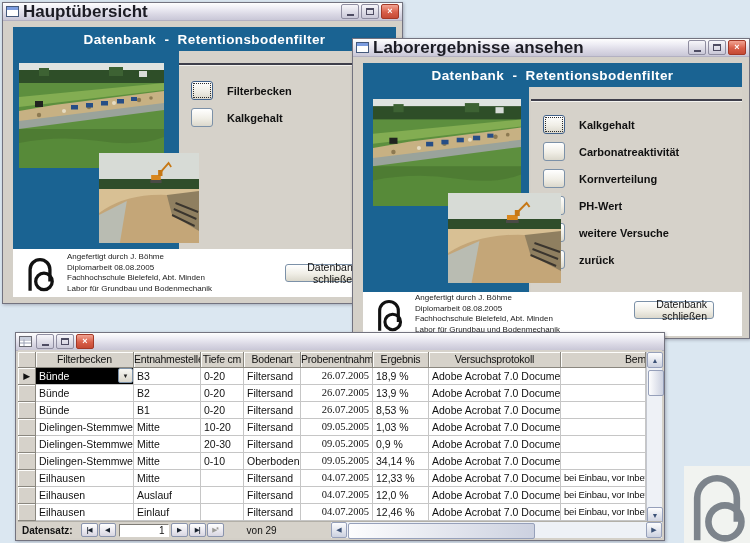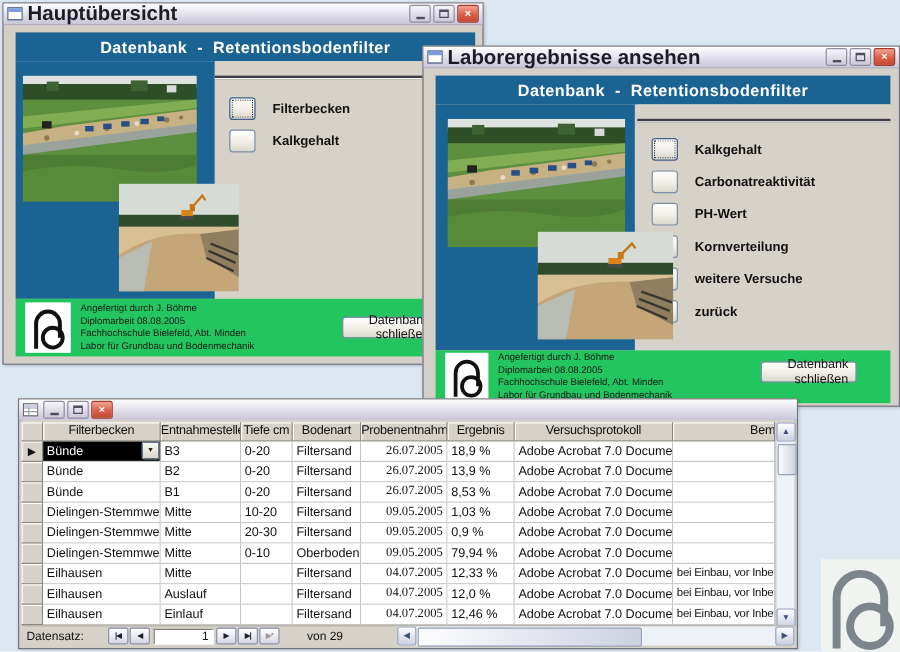--- a/index.html
+++ b/index.html
@@ -27,21 +27,21 @@
   .photo-panel{position:absolute;background:#1a6392;}
   .menu-panel{position:absolute;background:#d6d2ca;}
   .divider{position:absolute;left:0;right:0;height:2px;background:#3e3e4a;border-bottom:1px solid #f4f3ef;}
   .menu-rows{position:absolute;left:12px;right:4px;}
   .menu-row{height:27px;display:flex;align-items:center;}
   .sq-btn{width:20px;height:17px;border:1px solid #7c91a8;border-radius:3px;flex:0 0 auto;
     background:linear-gradient(180deg,#ffffff,#f0eee6 55%,#dbd8cc);margin-right:14px;}
   .sq-btn.focused{outline:1px dotted #2b2b2b;outline-offset:-3px;border-color:#41618a;}
   .menu-label{font-size:11px;font-weight:bold;color:#111;white-space:nowrap;}
   .photo{position:absolute;}
-  .footer{position:absolute;background:#22c55e;}
+  .footer{position:absolute;background:#ffffff;}
   .logo-box{position:absolute;background:#fff;display:flex;align-items:center;justify-content:center;}
   .credits{position:absolute;font-size:8px;line-height:10.5px;color:#1a1a1a;white-space:nowrap;}
   .xp-btn{position:absolute;height:18px;border:1px solid #7c91a8;border-radius:3px;
     background:linear-gradient(180deg,#ffffff,#f0eee6 55%,#dbd8cc);
     font-size:10.5px;color:#111;display:flex;align-items:center;justify-content:center;padding:0 6px;box-sizing:border-box;text-align:right;}
 
   
   .ds-content{position:absolute;inset:17px 2px 2px 2px;background:#d6d2ca;}
   .grid{position:absolute;left:0;top:2px;display:grid;
     grid-template-columns:18px 98px 67px 43px 57px 72px 56px 132px 85px;
@@ -61,21 +61,21 @@
   .wide-span{display:block;width:180px;text-align:center;}
 
   .vscroll{position:absolute;right:0;top:2px;width:16px;background:#eef1f6;border-left:1px solid #c3c6ce;box-sizing:border-box;}
   .scroll-btn{position:absolute;width:16px;height:16px;box-sizing:border-box;border:1px solid #96a0ba;border-radius:2px;
     background:linear-gradient(180deg,#fdfdfe,#ccd1e0);color:#3c5277;font-size:7px;
     display:flex;align-items:center;justify-content:center;}
   .scroll-thumb{position:absolute;border:1px solid #96a0ba;border-radius:2px;background:linear-gradient(90deg,#fdfdfe,#ccd1e0);}
 
   .navbar{position:absolute;left:0;right:0;bottom:0;height:17px;background:#d6d2ca;border-top:1px solid #b3b0a8;
     display:flex;align-items:center;font-size:10px;color:#111;box-sizing:border-box;padding-left:4px;}
-  .nav-label{margin-right:20px;}
+  .nav-label{margin-right:8px;font-weight:bold;}
   .nav-btn{width:17px;height:14px;border:1px solid #8a94ad;border-radius:2px;margin-right:1px;box-sizing:border-box;
     background:linear-gradient(180deg,#ffffff,#d8d6e2);font-size:6.5px;font-weight:bold;color:#16202c;
     display:flex;align-items:center;justify-content:center;letter-spacing:-1px;}
   .nav-btn.disabled{color:#9a9a96;}
   .nav-box{width:50px;height:13px;border:1px solid;border-color:#7f7c76 #fff #fff #7f7c76;background:#fff;
     font-size:10px;text-align:right;padding:0 3px 0 0;margin:0 2px;box-sizing:border-box;line-height:12px;}
   .hscroll{position:absolute;height:16px;background:#eef1f6;}
 
   .credit-line{white-space:nowrap;}
   .watermark-patch{position:absolute;background:#f1f3f0;display:flex;align-items:flex-start;justify-content:center;}
@@ -228,25 +228,25 @@
           <div class="menu-row">
             <span class="sq-btn focused"></span>
             <span class="menu-label">Kalkgehalt</span>
           </div>
           <div class="menu-row">
             <span class="sq-btn"></span>
             <span class="menu-label">Carbonatreaktivität</span>
           </div>
           <div class="menu-row">
             <span class="sq-btn"></span>
+            <span class="menu-label">Kornverteilung</span>
+          </div>
+          <div class="menu-row">
+            <span class="sq-btn"></span>
             <span class="menu-label">PH-Wert</span>
-          </div>
-          <div class="menu-row">
-            <span class="sq-btn"></span>
-            <span class="menu-label">Kornverteilung</span>
           </div>
           <div class="menu-row">
             <span class="sq-btn"></span>
             <span class="menu-label">weitere Versuche</span>
           </div>
           <div class="menu-row">
             <span class="sq-btn"></span>
             <span class="menu-label">zurück</span>
           </div>
         </div>
@@ -349,21 +349,21 @@
           <div class="dcell num">09.05.2005</div>
           <div class="dcell">0,9 %</div>
           <div class="dcell">Adobe Acrobat 7.0 Document</div>
           <div class="dcell bem"></div>
           <div class="selcell"></div>
           <div class="dcell">Dielingen-Stemmwede</div>
           <div class="dcell">Mitte</div>
           <div class="dcell">0-10</div>
           <div class="dcell">Oberboden</div>
           <div class="dcell num">09.05.2005</div>
-          <div class="dcell">79,94 %</div>
+          <div class="dcell">34,14 %</div>
           <div class="dcell">Adobe Acrobat 7.0 Document</div>
           <div class="dcell bem"></div>
           <div class="selcell"></div>
           <div class="dcell">Eilhausen</div>
           <div class="dcell">Mitte</div>
           <div class="dcell"></div>
           <div class="dcell">Filtersand</div>
           <div class="dcell num">04.07.2005</div>
           <div class="dcell">12,33 %</div>
           <div class="dcell">Adobe Acrobat 7.0 Document</div>

